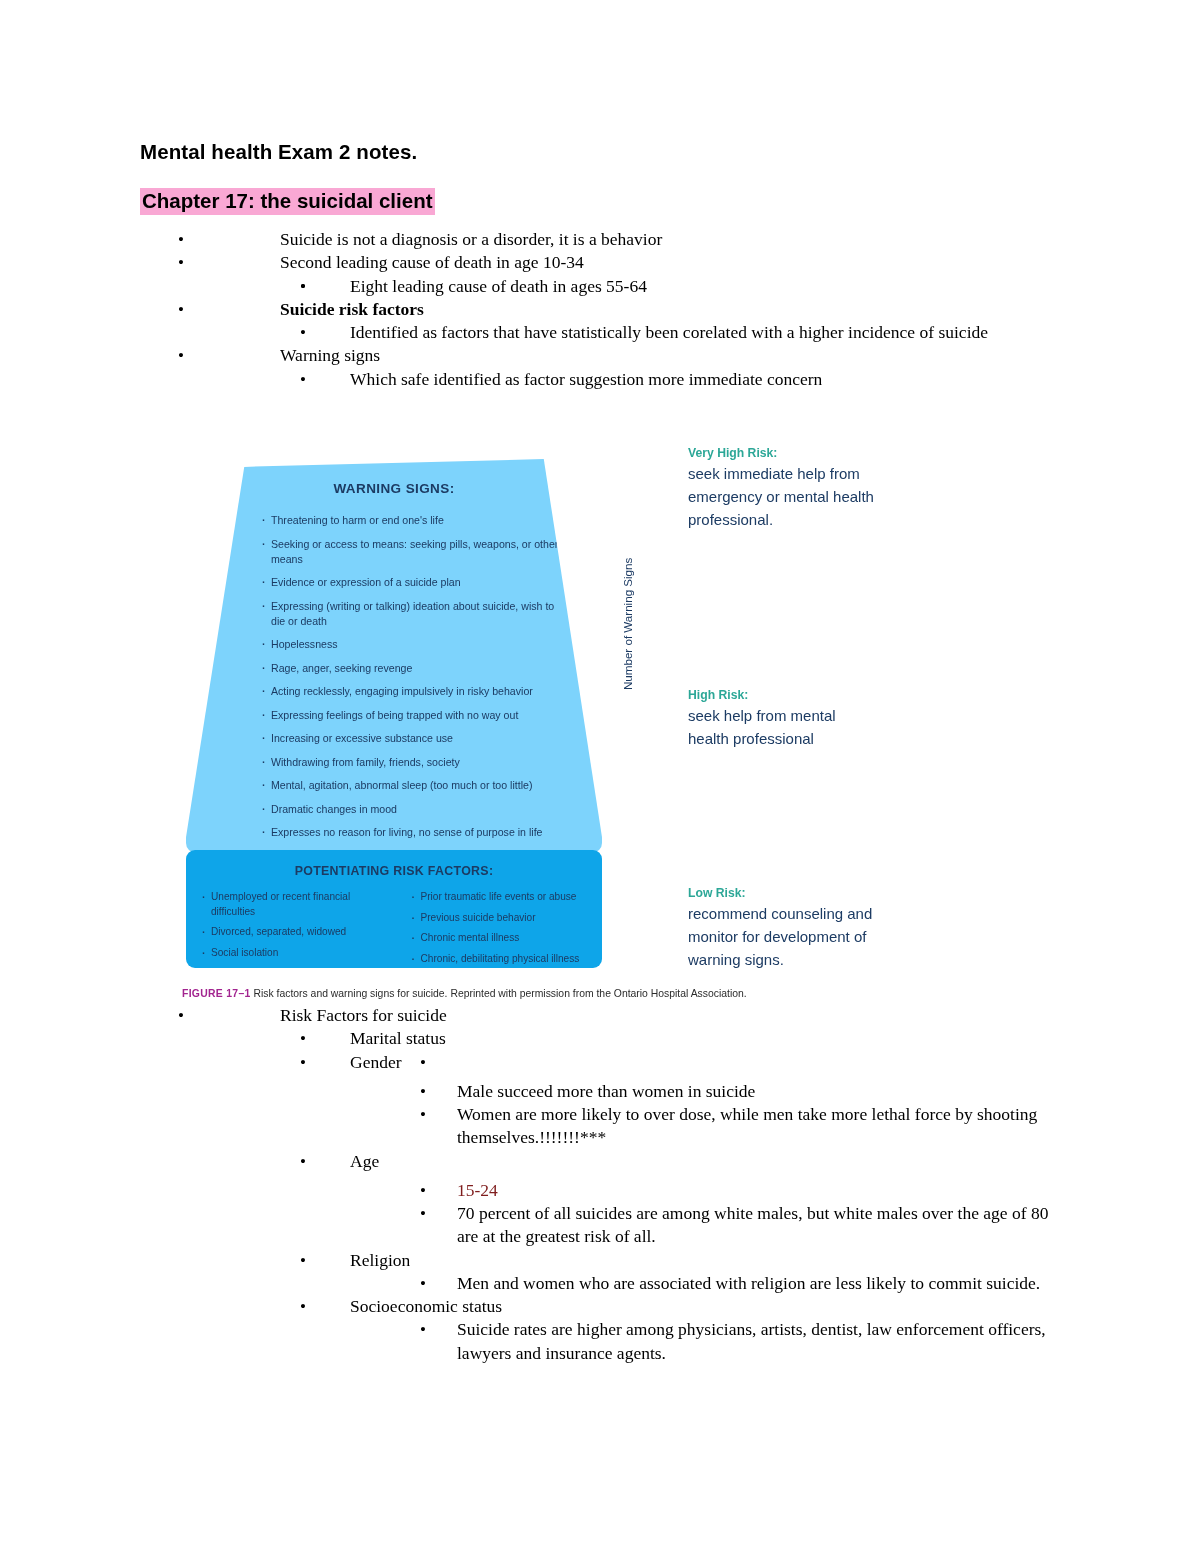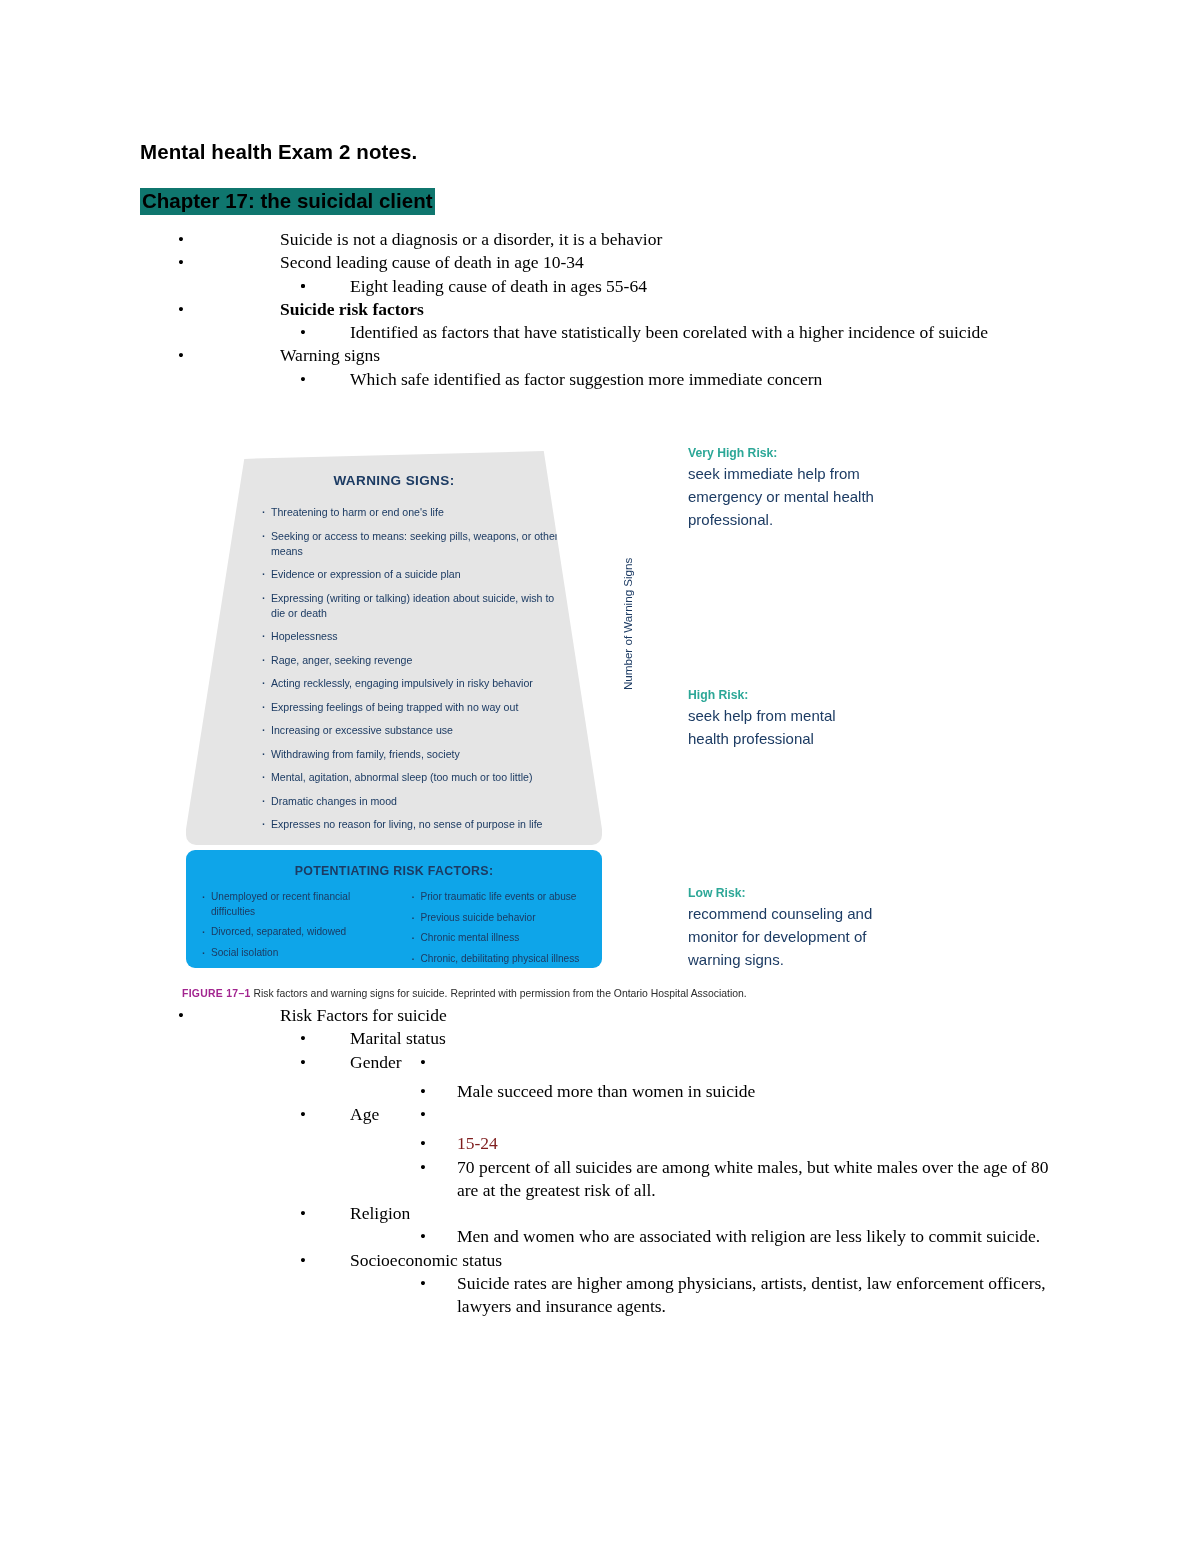--- a/index.html
+++ b/index.html
@@ -31,21 +31,21 @@
     color: #000;
   }
   .chapter-heading {
     position: absolute;
     left: 140px;
     top: 188px;
     font-family: "Liberation Sans", sans-serif;
     font-weight: bold;
     font-size: 20.5px;
     color: #000;
-    background: #0f766e;
+    background: #f9a8d4;
     padding: 1px 2px 2px 2px;
     line-height: 1.15;
   }
 
   
   .outline {
     position: absolute;
     left: 0;
     width: 1200px;
     font-family: "Liberation Serif", serif;
@@ -94,24 +94,24 @@
     left: 0;
     top: 440px;
     width: 1200px;
     height: 570px;
   }
 
   
   .warn-box {
     position: absolute;
     left: 186px;
-    top: 11px;
+    top: 19px;
     width: 416px;
     height: 394px;
-    background: #e5e5e5;
+    background: #7dd3fc;
     clip-path: polygon(14% 2%, 86% 0%, 100% 96%, 100% 100%, 0% 100%, 0% 96%);
     border-radius: 10px;
   }
   .warn-title {
     position: absolute;
     left: 0;
     right: 0;
     top: 22px;
     text-align: center;
     font-family: "Liberation Sans", sans-serif;
@@ -383,20 +383,21 @@
       <span class="bullet">•</span>
       <span class="txt">Gender</span>
     </div>
     <div class="spacer-sm"></div>
     <div class="li lvl3">
       <span class="bullet">•</span>
       <span class="txt">Male succeed more than women in suicide</span>
     </div>
     <div class="li lvl3">
       <span class="bullet">•</span>
+      <span class="txt">Women are more likely to over dose, while men take more lethal force by shooting themselves.!!!!!!!***</span>
     </div>
 
     <div class="li lvl2">
       <span class="bullet">•</span>
       <span class="txt">Age</span>
     </div>
     <div class="spacer-sm"></div>
     <div class="li lvl3">
       <span class="bullet">•</span>
       <span class="txt red">15-24</span>

